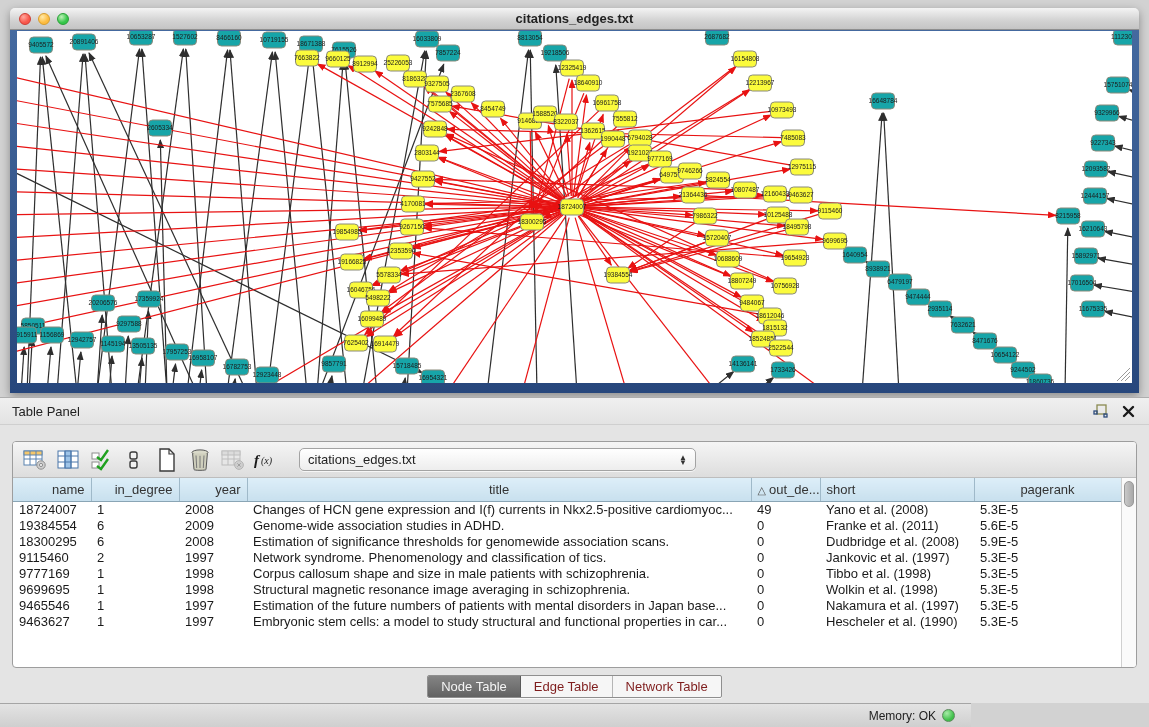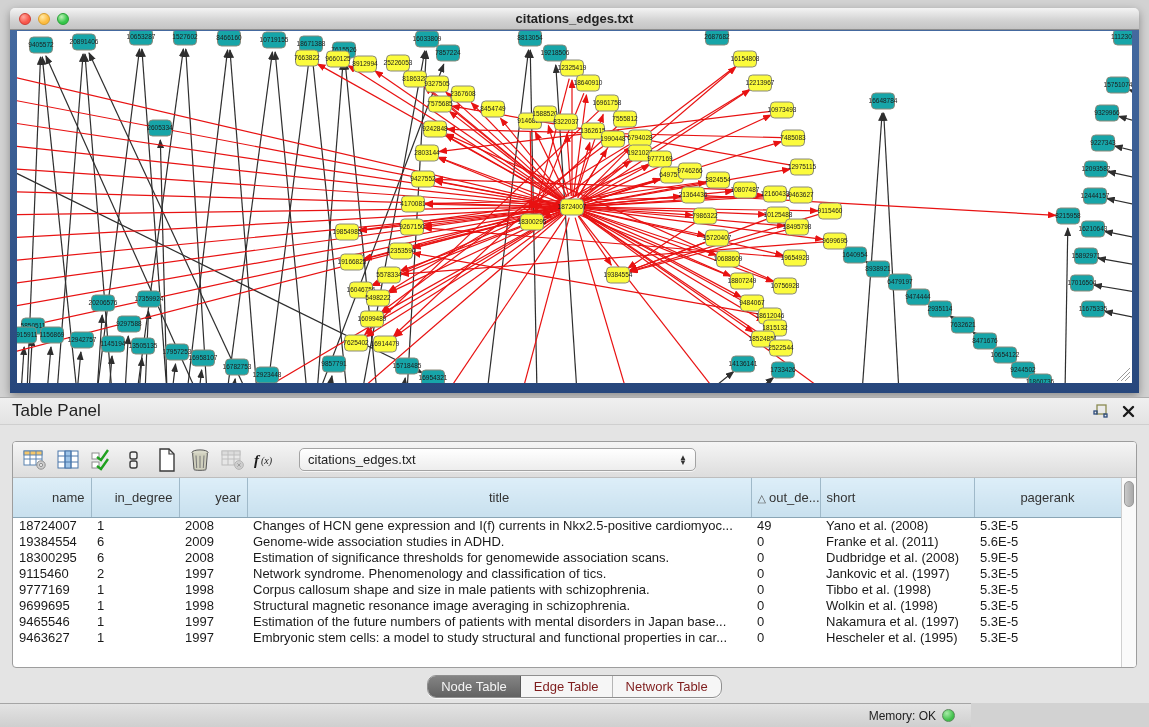--- a/index.html
+++ b/index.html
@@ -22,21 +22,21 @@
   .net-body { height:363px; background:linear-gradient(#44699f,#27477c);
     padding:1px 7px 10px 7px; }
   .net-canvas { width:1115px; height:352px; background:#ffffff; position:relative; overflow:hidden; }
   .net-canvas svg { display:block; }
 
   
   .table-panel { position:absolute; left:0; top:397px; width:1149px; height:306px;
     background:#e4e4e4; border-top:1px solid #aeaeae; }
   .panel-header { height:27px; background:linear-gradient(#f0f0f0,#e3e3e3);
     border-bottom:1px solid #cfcfcf; display:flex; align-items:center; padding:0 12px; }
-  .panel-title { font-size:17px; color:#222; }
+  .panel-title { font-size:13px; color:#222; }
   .panel-header .spacer { flex:1; }
   .panel-hdr-btn { width:18px; height:18px; display:flex; align-items:center;
     justify-content:center; margin-left:10px; cursor:default; }
 
   .table-box { position:absolute; left:12px; top:43px; width:1125px; height:227px;
     border:1px solid #9d9d9d; border-radius:4px; background:#ffffff; overflow:hidden; }
   .toolbar { height:36px; background:linear-gradient(#f5f5f5,#dddddd);
     border-bottom:1px solid #bdbdbd; display:flex; align-items:center; padding-left:8px; }
   .tb-icon { width:28px; height:26px; display:flex; align-items:center; justify-content:center; margin-right:5px; }
   .tb-select { margin-left:14px; width:397px; height:23px; border:1px solid #a3a3a3; border-radius:5px;
@@ -44,30 +44,30 @@
     font-size:13px; color:#222; box-shadow:0 1px 0 rgba(255,255,255,.7); }
   .tb-select .val { flex:1; }
   .stepper { display:flex; flex-direction:column; align-items:center; line-height:5px; }
   .stepper span { font-size:8px; color:#333; }
 
   .grid-wrap { position:relative; height:190px; display:flex; }
   .grid-area { flex:1; overflow:hidden; }
   table.grid { border-collapse:collapse; table-layout:fixed; width:1108px; font-size:13px; }
   table.grid th { height:19px; background:linear-gradient(#ddeef8,#c8e0ee);
     border-right:1px solid #9fb9c9; border-bottom:1px solid #8aa5b5; font-weight:normal;
-    color:#333; padding:12px 6px; white-space:nowrap; overflow:hidden;margin-left:48px; }
+    color:#333; padding:4px 6px; white-space:nowrap; overflow:hidden;margin-left:48px; }
   table.grid td { height:16px; padding:0 6px; color:#1a1a1a; white-space:nowrap;
     overflow:hidden; border:none; }
   .vscroll { width:15px; background:#fafafa; border-left:1px solid #d0d0d0; position:relative; }
   .vthumb { position:absolute; left:2px; top:3px; width:10px; height:26px;
     background:linear-gradient(90deg,#c9c9c9,#a9a9a9); border:1px solid #999;
     border-radius:6px; }
 
   .seg-row { position:absolute; left:0; top:277px; width:100%; display:flex; justify-content:center; }
-  .seg { display:inline-flex; border:1px solid #8f8f8f; border-radius:9px; overflow:hidden;
+  .seg { display:inline-flex; border:1px solid #8f8f8f; border-radius:2px; overflow:hidden;
     background:#f6f6f6; box-shadow:0 1px 0 rgba(255,255,255,.8); }
   .seg-btn { padding:3px 13px; font-size:13px; color:#7f1d1d; border-right:1px solid #b5b5b5; }
   .seg-btn:last-child { border-right:none; }
   .seg-btn.sel { background:linear-gradient(#848484,#626262); color:#f4f4f4;
     border-right:1px solid #5a5a5a; }
 
   
   .statusbar { position:absolute; left:0; bottom:0; width:971px; height:24px;
     background:linear-gradient(#e3e3e3,#cfcfcf); border-top:1px solid #a5a5a5;
     display:flex; align-items:center; justify-content:flex-end; padding-right:10px; }
@@ -929,21 +929,21 @@
                 <td>0</td>
                 <td>Nakamura et al. (1997)</td>
                 <td>5.3E-5</td>
               </tr>
               <tr>
                 <td>9463627</td>
                 <td>1</td>
                 <td>1997</td>
                 <td>Embryonic stem cells: a model to study structural and functional properties in car...</td>
                 <td>0</td>
-                <td>Hescheler et al. (1995)</td>
+                <td>Hescheler et al. (1990)</td>
                 <td>5.3E-5</td>
               </tr>
             </tbody>
           </table>
       </div>
       <div class="vscroll">
         <div class="vthumb"></div>
       </div>
     </div>
   </div>

